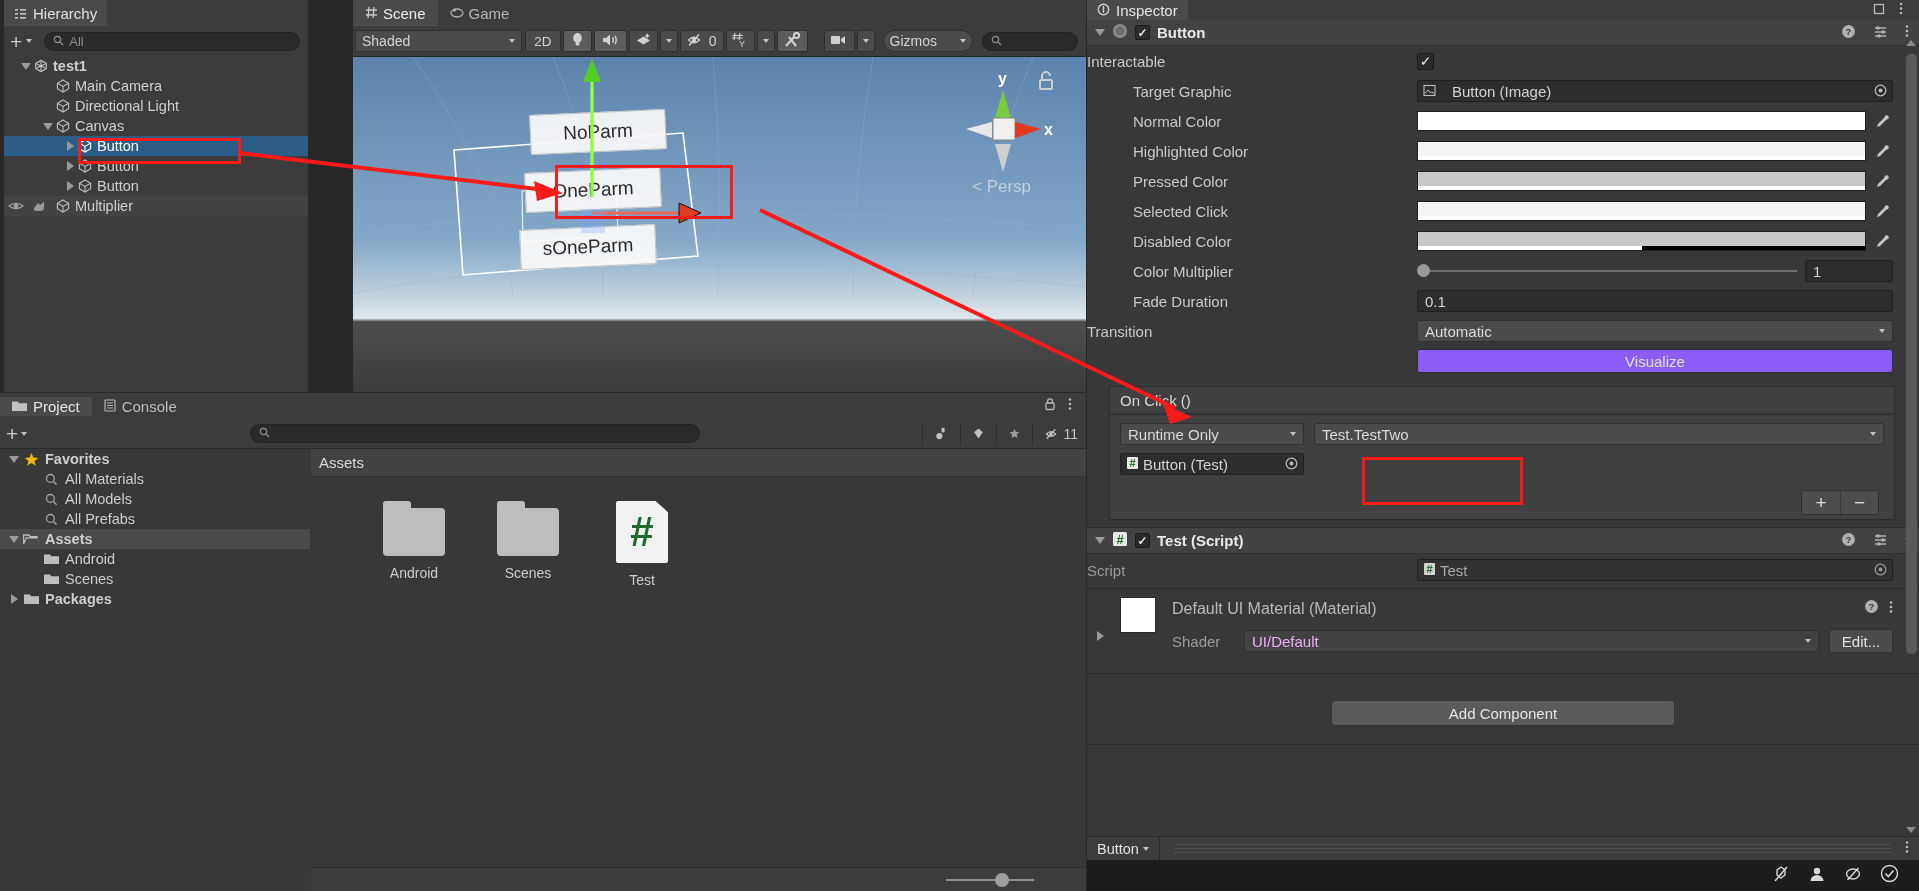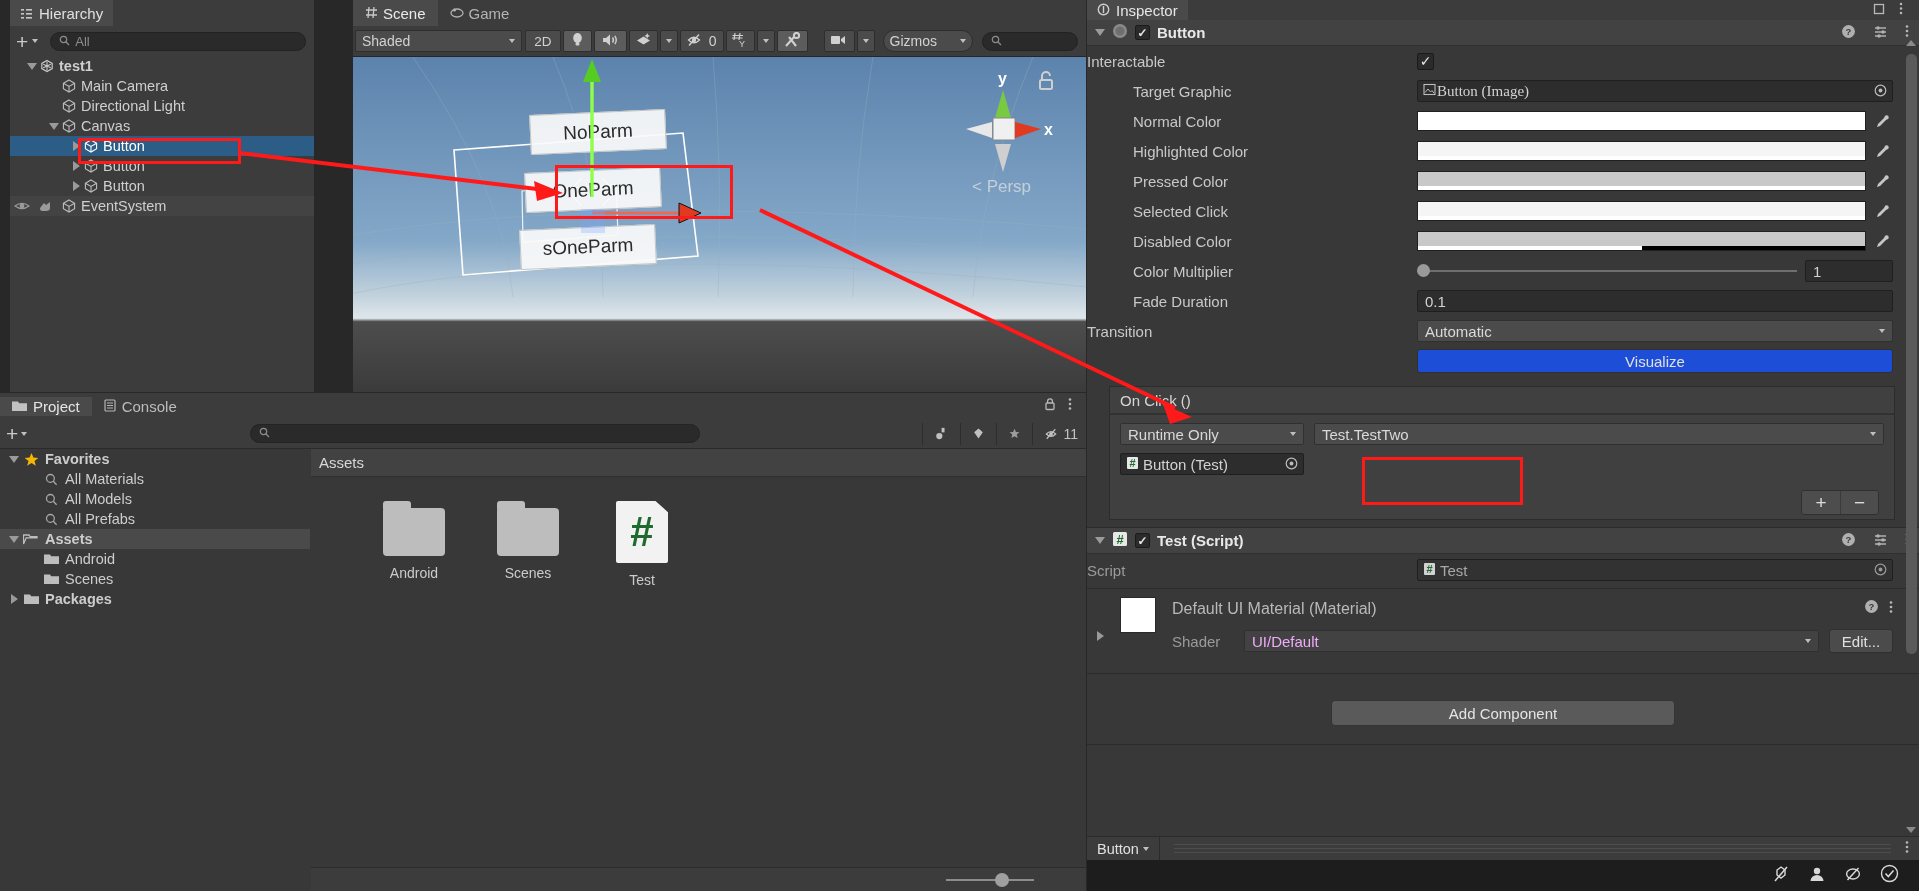--- a/index.html
+++ b/index.html
@@ -20,21 +20,21 @@
     height: 22px; min-width: 24px; padding: 0 12px; color: #c4c4c4;
   }
   .caret-sm { width: 0; height: 0; border-left: 3.5px solid transparent; border-right: 3.5px solid transparent;
            border-top: 4.5px solid #c0c0c0; display:inline-block; }
   .tri-right { width:0;height:0;border-top:5px solid transparent;border-bottom:5px solid transparent;
                border-left:7px solid #9a9a9a; display:inline-block; }
   .tri-down { width:0;height:0;border-left:5px solid transparent;border-right:5px solid transparent;
               border-top:7px solid #9a9a9a; display:inline-block; }
 
   
-  #hierarchy { left: 10px; top: 0; width: 304px; height: 392px; background: #3c3c3c; }
+  #hierarchy { left: 4px; top: 0; width: 304px; height: 392px; background: #3c3c3c; }
   #hierarchy .h-tabbar { height: 26px; background:#3c3c3c; display:flex; align-items:center; }
   .h-tab { display:flex; align-items:center; gap:6px; padding:0 10px; height:26px;
            background:#4a4a4a; font-size:15px; color:#e0e0e0; }
   .h-search-row { height: 30px; display:flex; align-items:center; gap:6px; padding-left:6px; background:#3c3c3c;}
   .plus { font-size: 21px; line-height: 17px; color:#c8c8c8; }
   .search-box {
     flex: 1; height: 19px; margin-right: 8px; background: #2a2a2a;
     border: 1px solid #222; border-radius: 10px; display:flex; align-items:center;
     padding: 0 8px; gap:5px; font-size:13px; color:#8d8d8d;
   }
@@ -121,21 +121,21 @@
               font-size:15px; color:#d2d2d2; }
   .textfield { height:22px; background:#2d2d2d; border:1px solid #1f1f1f; border-radius:2px;
                display:flex; align-items:center; padding:0 7px; font-size:15px; color:#d2d2d2; }
   .colorfield { height:20px; border:1px solid #1f1f1f; position:relative; display:flex; flex-direction:column; }
   .cf-top { flex:1; }
   .cf-alpha { height:4px; display:flex; }
   .eyedrop { width:22px; display:flex; align-items:center; justify-content:center; color:#c8c8c8; }
   .checkbox { width:17px; height:17px; background:#2b2b2b; border:1px solid #1b1b1b; border-radius:2px;
               display:flex; align-items:center; justify-content:center; }
   .check { color:#e8e8e8; font-size:14px; line-height:14px; }
-  .btn-wide { height:24px; background:#1d4ed8; border:1px solid #303030; border-radius:3px;
+  .btn-wide { height:24px; background:#8b5cf6; border:1px solid #303030; border-radius:3px;
               display:flex; align-items:center; justify-content:center; font-size:15px; color:#e0e0e0; }
   .onclick-box { margin:0 24px 0 22px; border:1px solid #2c2c2c; background:#404040; }
   .onclick-title { height:27px; display:flex; align-items:center; padding-left:10px; font-size:15px;
                    color:#d6d6d6; border-bottom:1px solid #333; }
   .slider-track { height:2px; background:#6f6f6f; flex:1; position:relative; }
   .slider-knob { position:absolute; left:0; top:-6px; width:13px; height:13px; border-radius:50%; background:#9a9a9a; }
   .addcomp { width:344px; height:26px; background:#5a5a5a; border:1px solid #343434; border-radius:4px;
              display:flex; align-items:center; justify-content:center; font-size:15px; color:#e4e4e4; margin:0 auto; }
   .i-footer { position:absolute; left:0; bottom:31px; right:0; height:24px; background:#3c3c3c;
               border-top:1px solid #2b2b2b; display:flex; align-items:center; }
@@ -281,21 +281,21 @@
             </svg>
           </span>
           <span style="width: 36px; flex: 0 0 auto;"></span>
           <span class="foldout"></span>
           <span class="cube">
             <svg width="14" height="14" viewBox="0 0 14 14">
               <path d="M7 1 L12.6 4.2 V9.8 L7 13 L1.4 9.8 V4.2 Z" fill="none" stroke="#bdbdbd" stroke-width="1.1"></path>
               <path d="M1.4 4.2 L7 7.4 L12.6 4.2 M7 7.4 V13" fill="none" stroke="#bdbdbd" stroke-width="1.1"></path>
             </svg>
           </span>
-          <span class="h-label">EventSystem</span>
+          <span class="h-label">Multiplier</span>
         </div>
       </div>
   </div>
 
   <div class="panel" id="scene">
     <div class="s-tabbar">
       <div class="s-tab active">
         <span>
           <svg width="13" height="13" viewBox="0 0 13 13">
               <path d="M4 1 L3 12 M9 1 L8 12 M1 4 L12 4 M1 9 L12 9" stroke="#c8c8c8" stroke-width="1.3" fill="none"></path>
@@ -733,21 +733,21 @@
             <div class="prop-field">
               <span class="checkbox">
                 <span class="check">✓</span>
               </span>
             </div>
           </div>
           <div class="prop-row">
             <div class="prop-label indent">Target Graphic</div>
             <div class="prop-field">
               <div class="objfield">
-                <span style="display:flex;align-items:flex-end;gap:1px;font-family:Liberation Serif, serif;">
+                <span style="display:flex;align-items:flex-end;gap:16px;">
                   <span><svg width="13" height="13" viewBox="0 0 13 13">
                       <rect x="1" y="1.5" width="11" height="10" fill="none" stroke="#bdbdbd" stroke-width="1.1"></rect>
                       <path d="M2 9.5 L5 6 L7.5 9 L9 7.5 L11 10.2" stroke="#bdbdbd" stroke-width="1" fill="none"></path>
                     </svg></span>
                   <span>Button (Image)</span>
                 </span>
                 <span><svg width="13" height="13" viewBox="0 0 13 13">
                     <circle cx="6.5" cy="6.5" r="5.3" fill="none" stroke="#bcbcbc" stroke-width="1.2"></circle>
                     <circle cx="6.5" cy="6.5" r="1.9" fill="#bcbcbc"></circle>
                   </svg></span>

